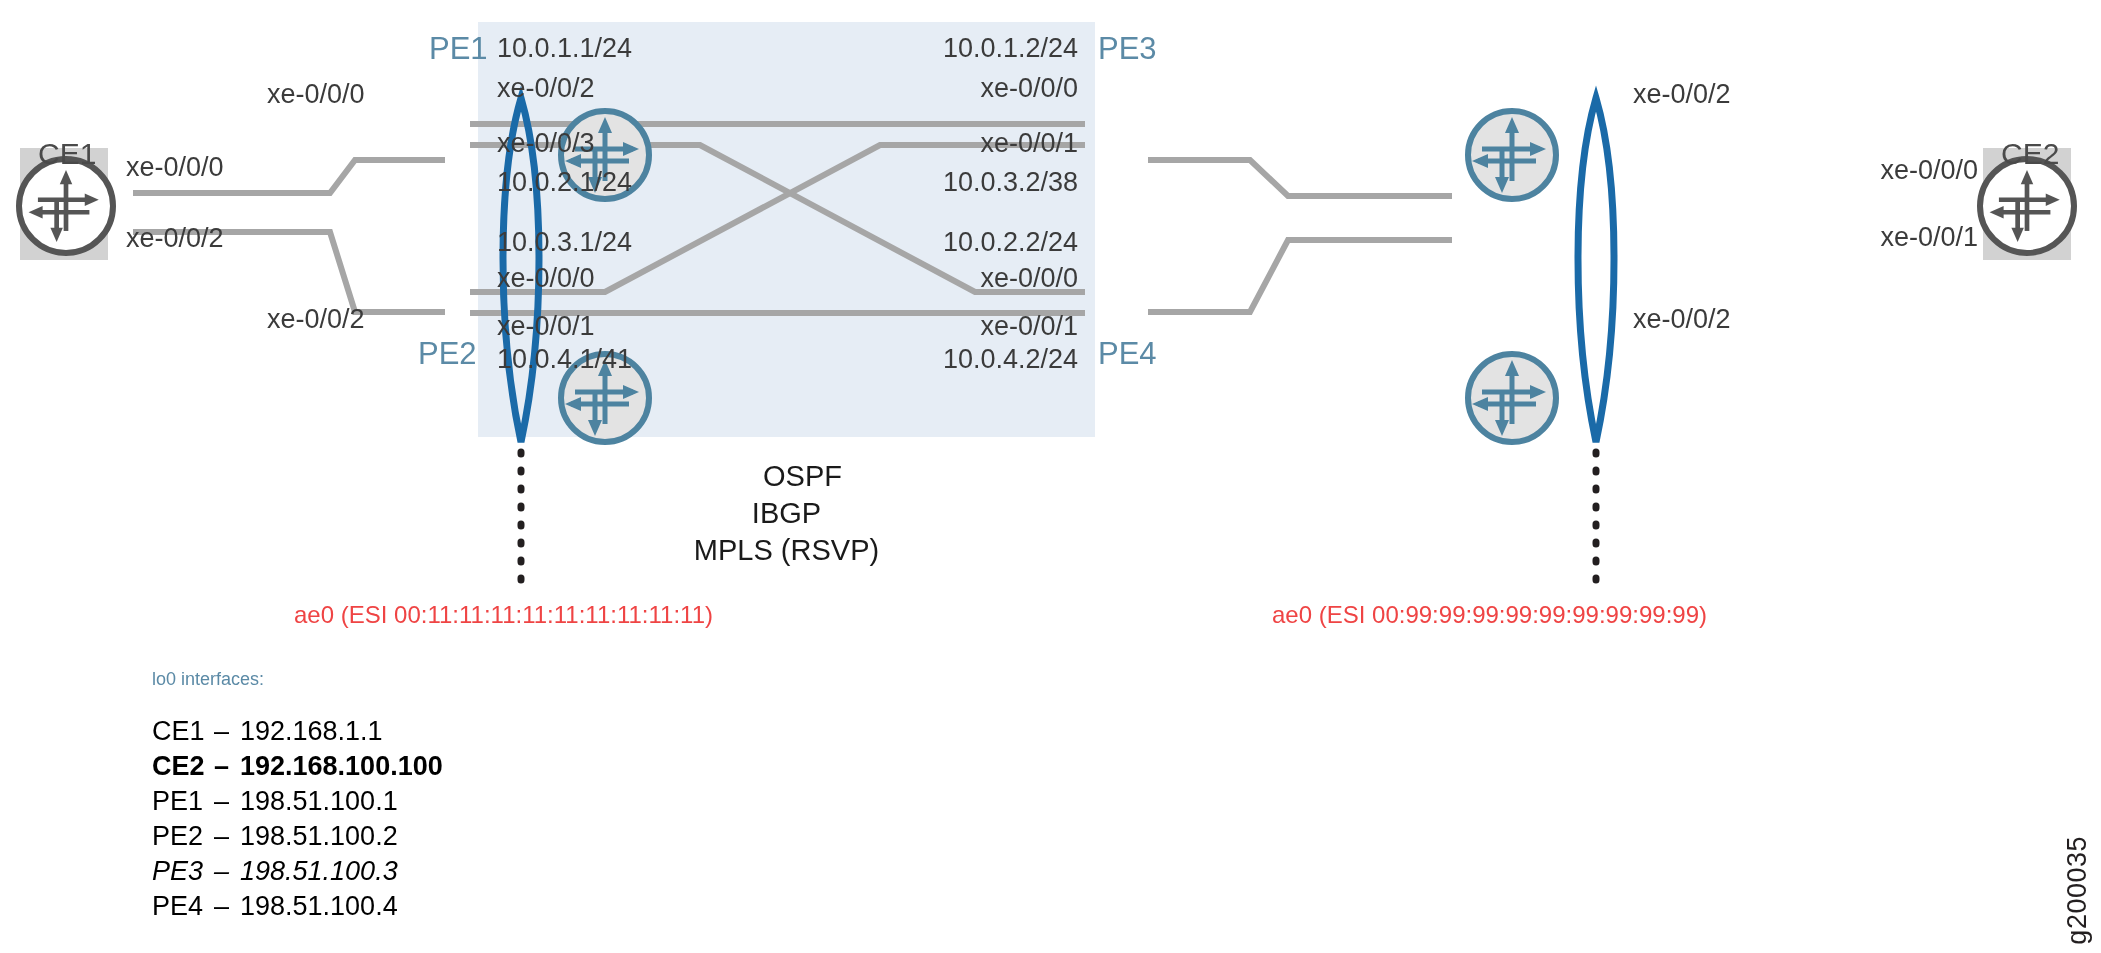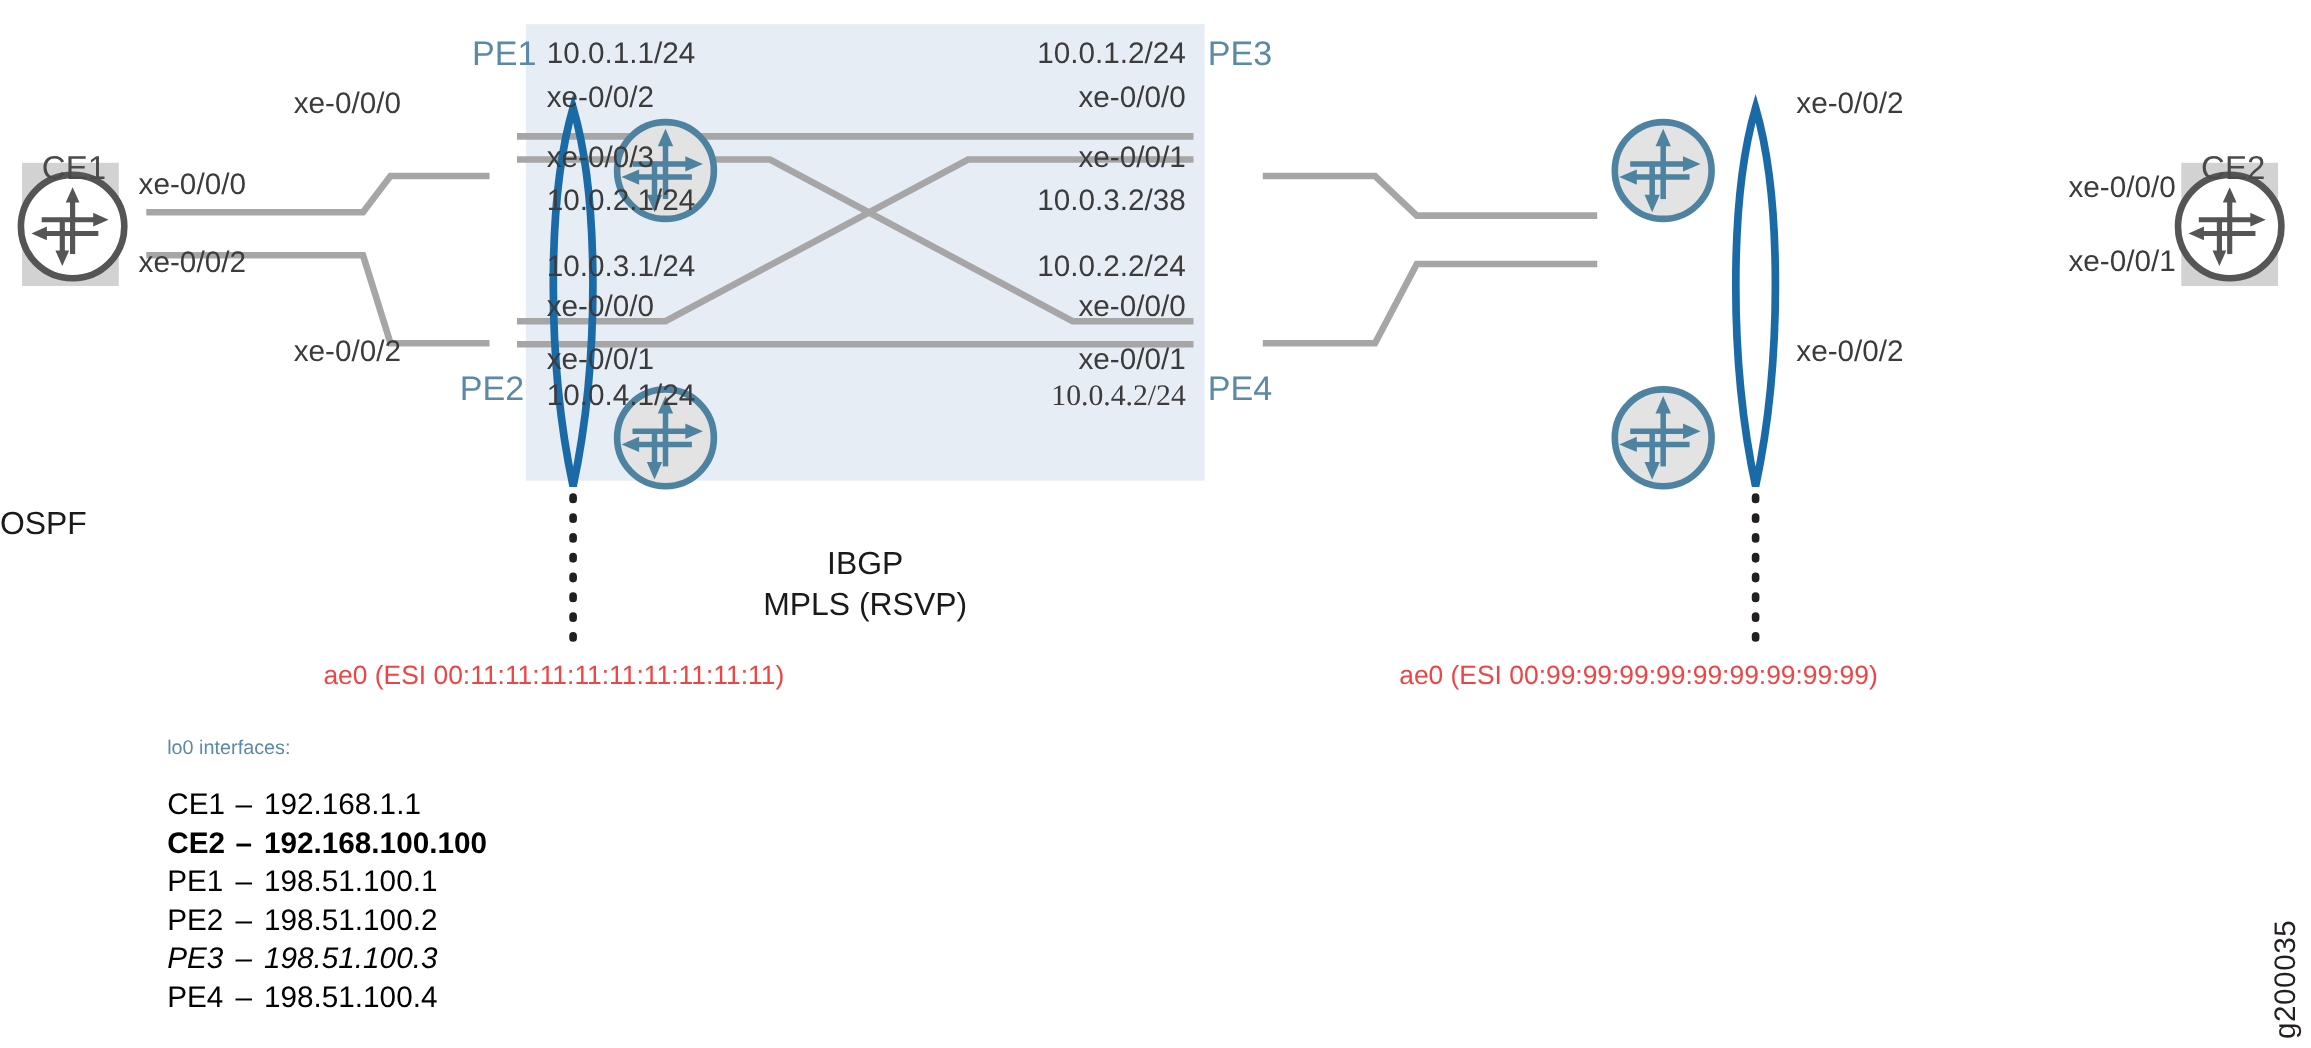--- a/index.html
+++ b/index.html
@@ -210,33 +210,33 @@
   <div class="txt lbl-dev-blue" style="left:1098px; top:336px;">PE4</div>
 
   <div class="txt lbl-ip" style="left:497px; top:33px;">10.0.1.1/24</div>
   <div class="txt lbl-iface" style="left:497px; top:73px;">xe-0/0/2</div>
   <div class="txt lbl-iface" style="left:497px; top:128px;">xe-0/0/3</div>
   <div class="txt lbl-ip" style="left:497px; top:167px;">10.0.2.1/24</div>
 
   <div class="txt lbl-ip" style="left:497px; top:227px;">10.0.3.1/24</div>
   <div class="txt lbl-iface" style="left:497px; top:263px;">xe-0/0/0</div>
   <div class="txt lbl-iface" style="left:497px; top:311px;">xe-0/0/1</div>
-  <div class="txt lbl-ip" style="left:497px; top:344px;">10.0.4.1/24</div>
+  <div class="txt lbl-ip" style="left:497px; top:344px;">10.0.4.1/41</div>
 
   <div class="txt lbl-ip right-al" style="left:818px; top:33px; width:260px;">10.0.1.2/24</div>
   <div class="txt lbl-iface right-al" style="left:818px; top:73px; width:260px;">xe-0/0/0</div>
   <div class="txt lbl-iface right-al" style="left:818px; top:128px; width:260px;">xe-0/0/1</div>
   <div class="txt lbl-ip right-al" style="left:818px; top:167px; width:260px;">10.0.3.2/38</div>
 
   <div class="txt lbl-ip right-al" style="left:818px; top:227px; width:260px;">10.0.2.2/24</div>
   <div class="txt lbl-iface right-al" style="left:818px; top:263px; width:260px;">xe-0/0/0</div>
   <div class="txt lbl-iface right-al" style="left:818px; top:311px; width:260px;">xe-0/0/1</div>
-  <div class="txt lbl-ip right-al" style="left:818px; top:344px; width:260px;font-family:Liberation Serif, serif;">10.0.4.2/24</div>
-
-  <div class="txt lbl-proto" style="left:0; top:460px; width:1573px; text-align:left;">OSPF</div>
+  <div class="txt lbl-ip right-al" style="left:818px; top:344px; width:260px;">10.0.4.2/24</div>
+
+  <div class="txt lbl-proto" style="left:16px; top:460px; width:1573px; text-align:center;">OSPF</div>
   <div class="txt lbl-proto" style="left:0; top:534px; width:1573px; text-align:center;">MPLS (RSVP)</div>
   <div class="txt lbl-proto" style="left:0; top:497px; width:1573px; text-align:center;">IBGP</div>
 
   <div class="txt lbl-esi" style="left:294px; top:601px;">ae0 (ESI 00:11:11:11:11:11:11:11:11:11)</div>
   <div class="txt lbl-esi" style="left:1272px; top:601px;">ae0 (ESI 00:99:99:99:99:99:99:99:99:99)</div>
 
   <div class="txt legend-title" style="left:152px; top:669px;">lo0 interfaces:</div>
 
   <div class="txt legend-row" style="left:152px; top:716px;">
     <span class="dev">CE1</span><span class="dash">–</span><span>192.168.1.1</span>

